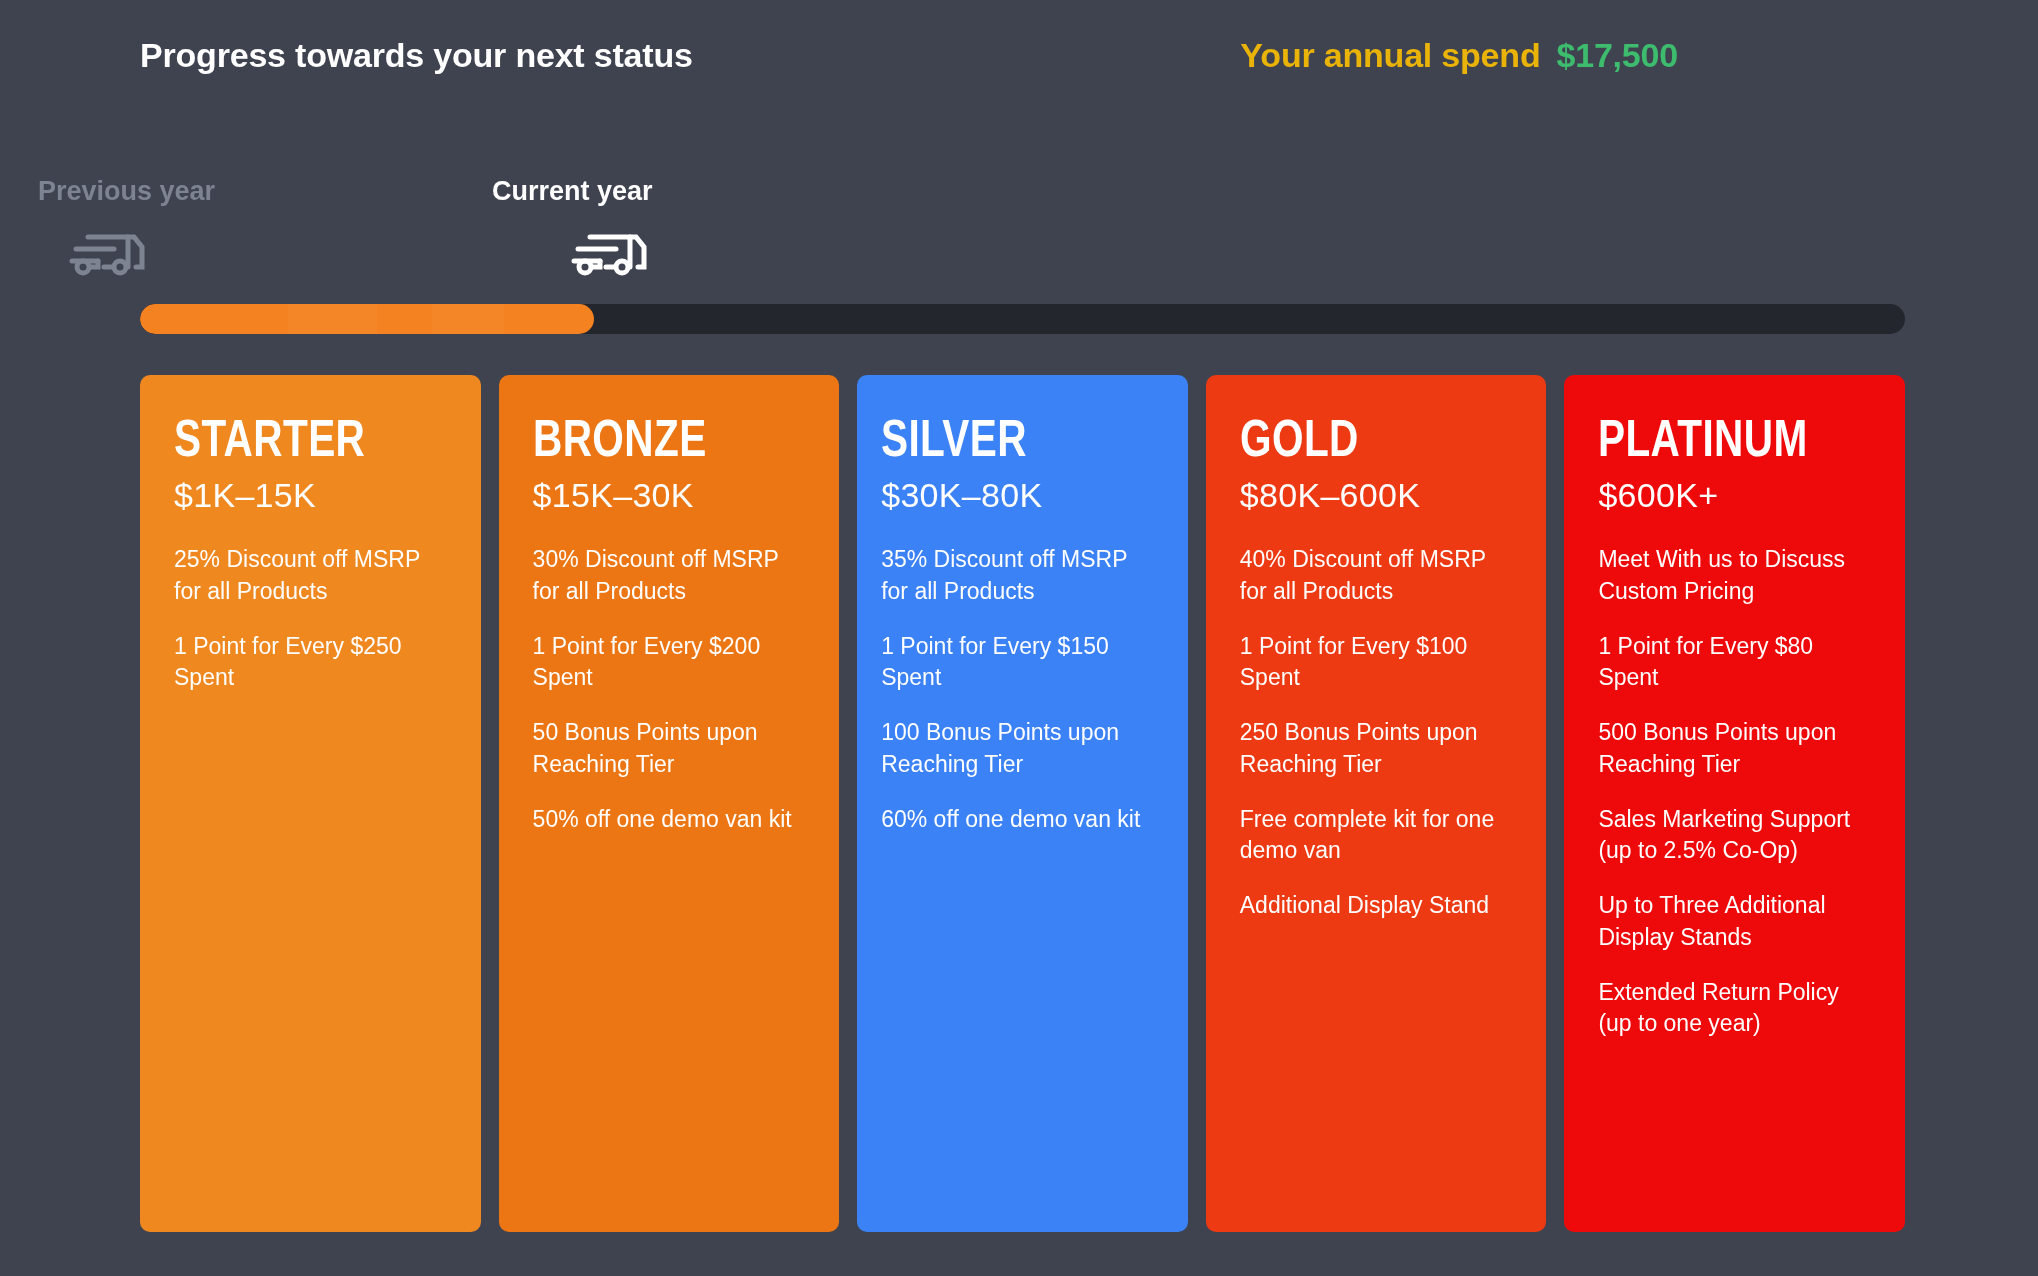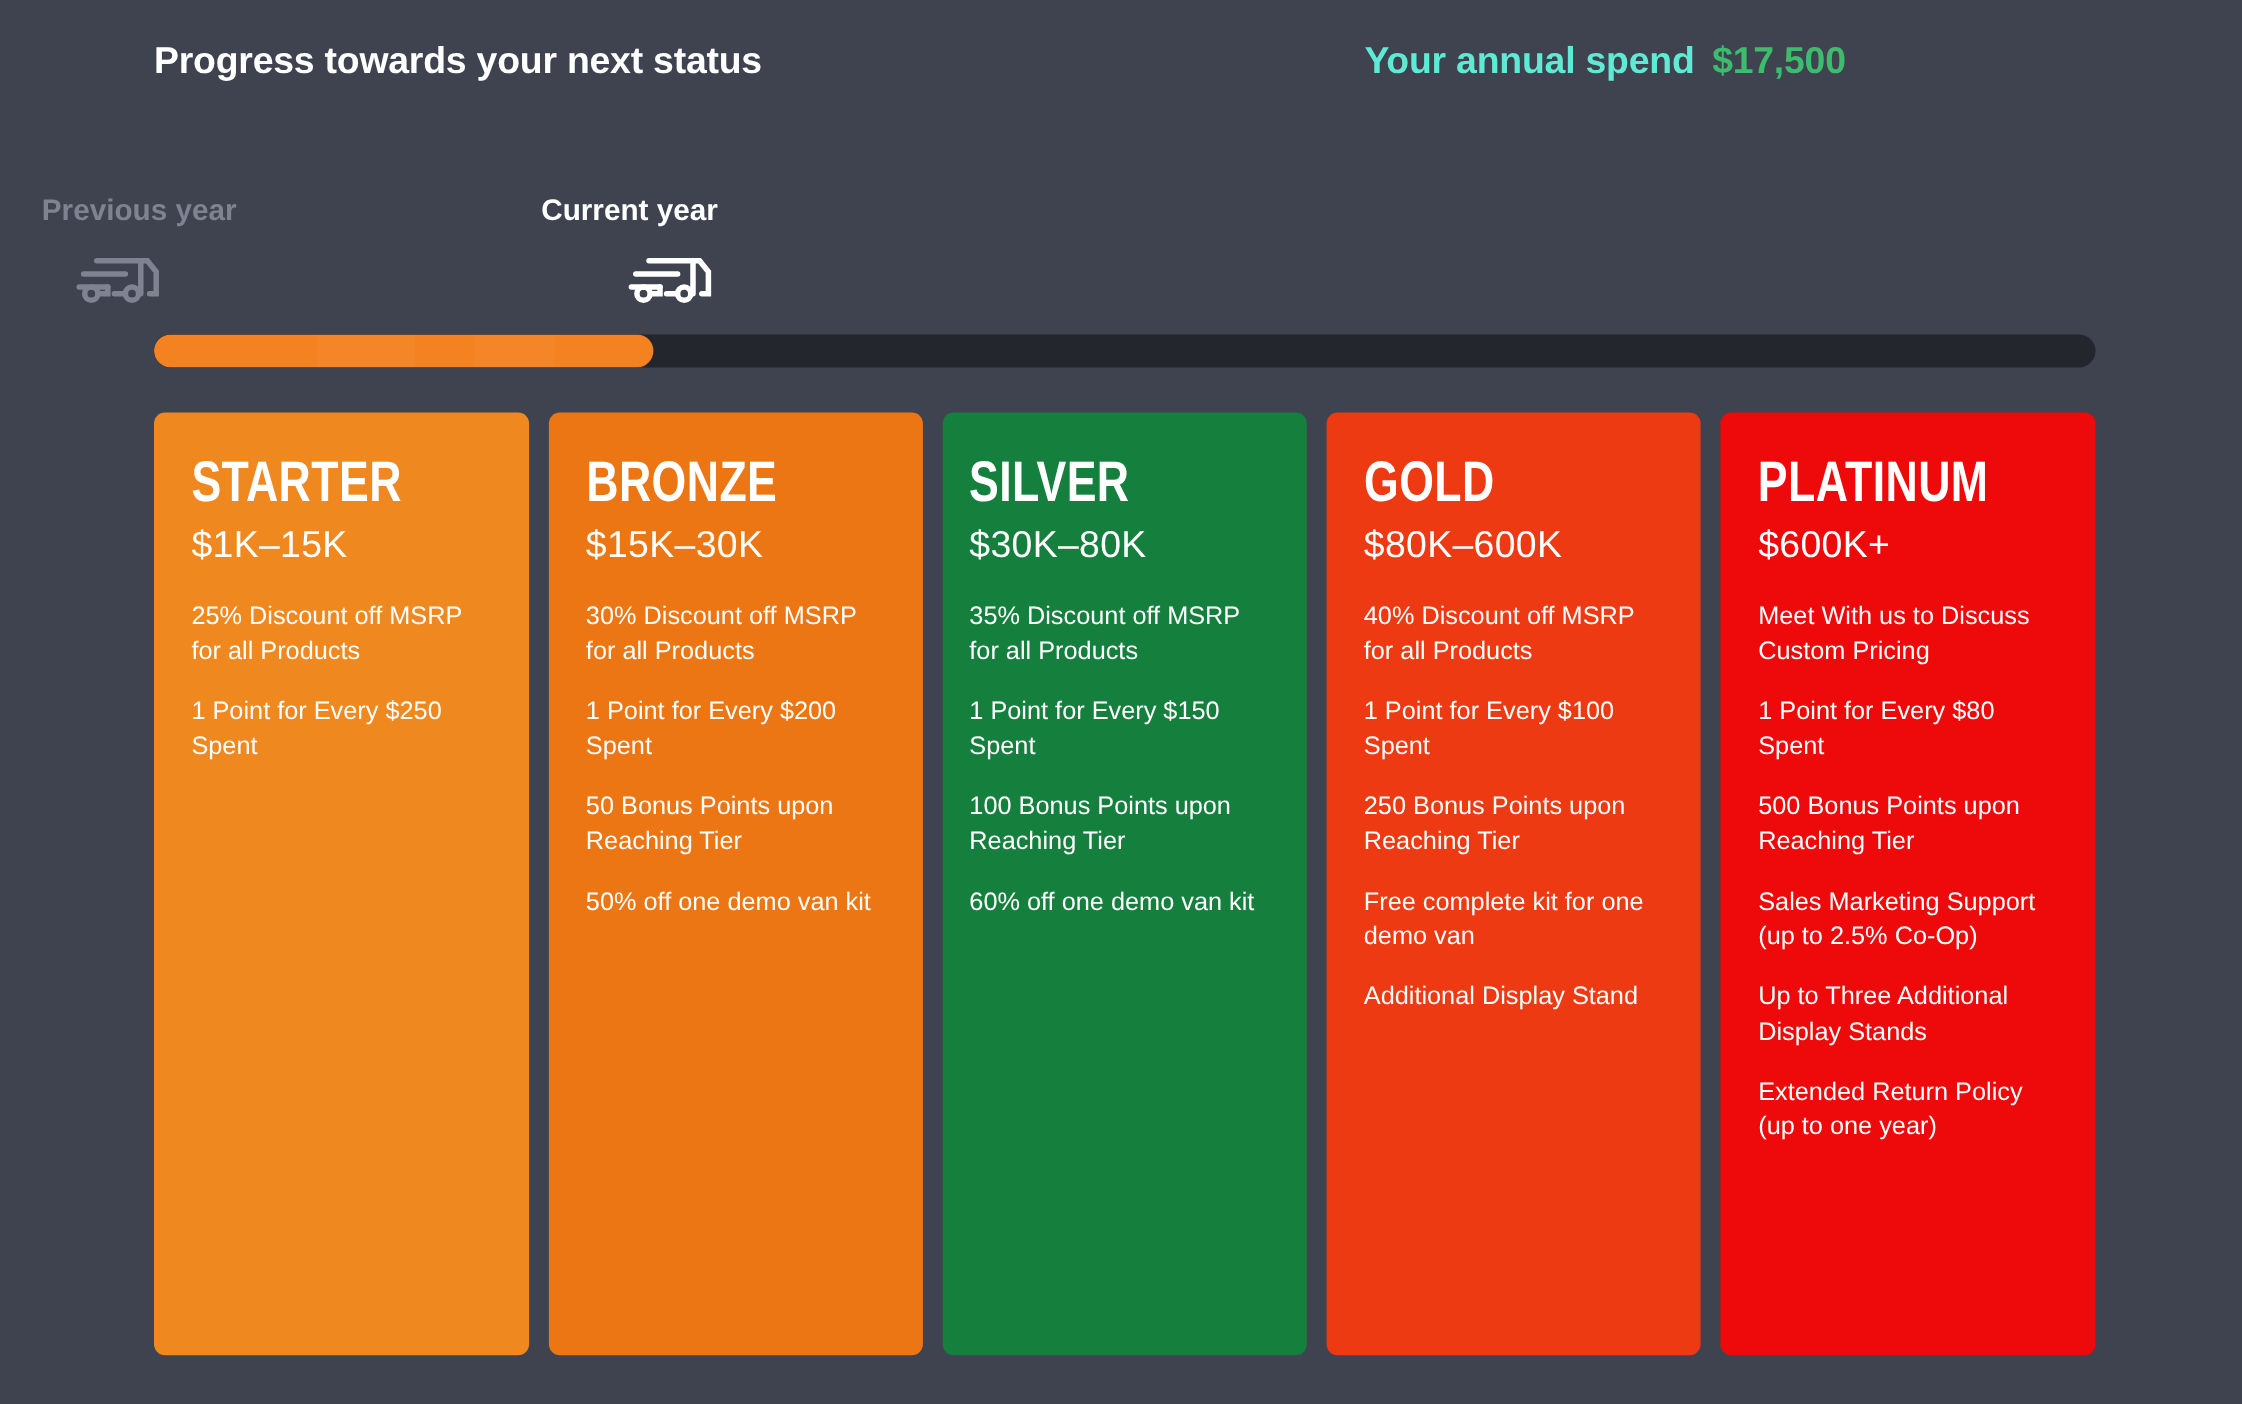--- a/index.html
+++ b/index.html
@@ -40,21 +40,21 @@
 
   .spend-wrap {
     display: flex;
     align-items: baseline;
     gap: 16px;
   }
 
   .spend-label {
     font-size: 34px;
     font-weight: bold;
-    color: #5eead4;
+    color: #eab308;
     letter-spacing: -0.2px;
   }
 
   .spend-value {
     font-size: 34px;
     font-weight: bold;
     color: #3DBC6E;
     letter-spacing: -0.2px;
   }
 
@@ -251,21 +251,21 @@
     <div class="card" style="background: rgb(236, 118, 19);">
       <div class="card-title">BRONZE</div>
       <div class="card-range">$15K–30K</div>
       <div class="card-benefits">
         <div class="benefit">30% Discount off MSRP for all Products</div>
         <div class="benefit">1 Point for Every $200 Spent</div>
         <div class="benefit">50 Bonus Points upon Reaching Tier</div>
         <div class="benefit">50% off one demo van kit</div>
       </div>
     </div>
-    <div class="card" style="background: #15803d; padding-left: 24px;">
+    <div class="card" style="background: #3b82f6; padding-left: 24px;">
       <div class="card-title">SILVER</div>
       <div class="card-range">$30K–80K</div>
       <div class="card-benefits">
         <div class="benefit">35% Discount off MSRP for all Products</div>
         <div class="benefit">1 Point for Every $150 Spent</div>
         <div class="benefit">100 Bonus Points upon Reaching Tier</div>
         <div class="benefit">60% off one demo van kit</div>
       </div>
     </div>
     <div class="card" style="background: rgb(238, 58, 18);">

